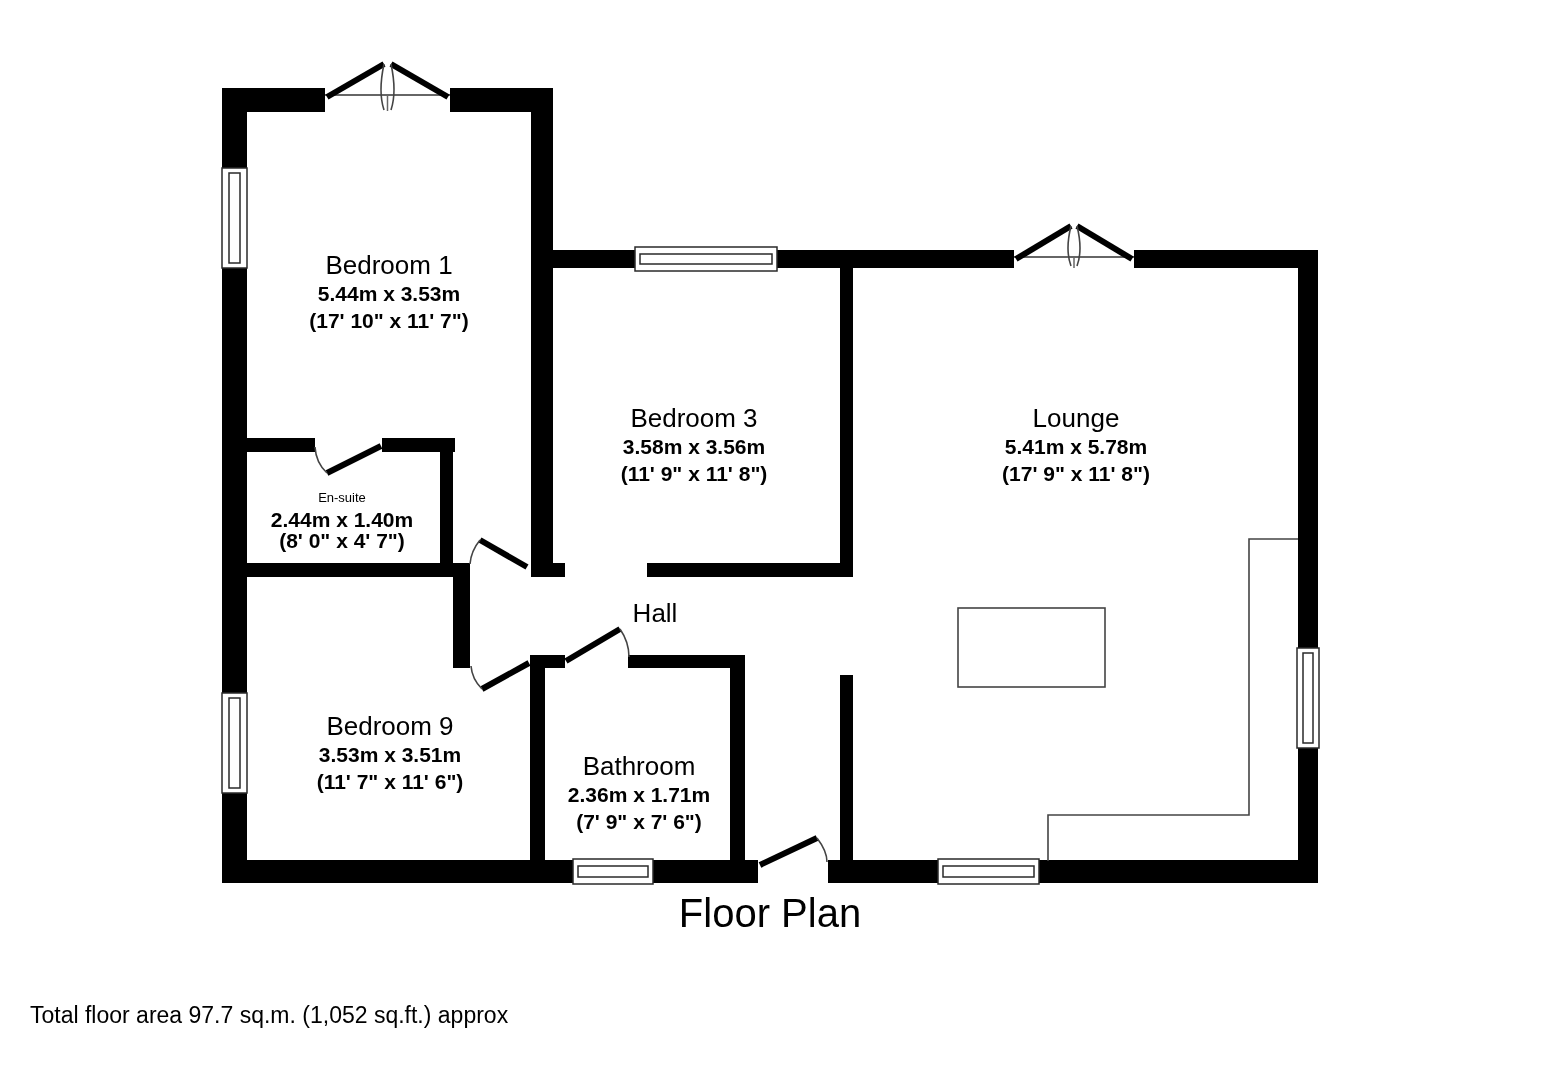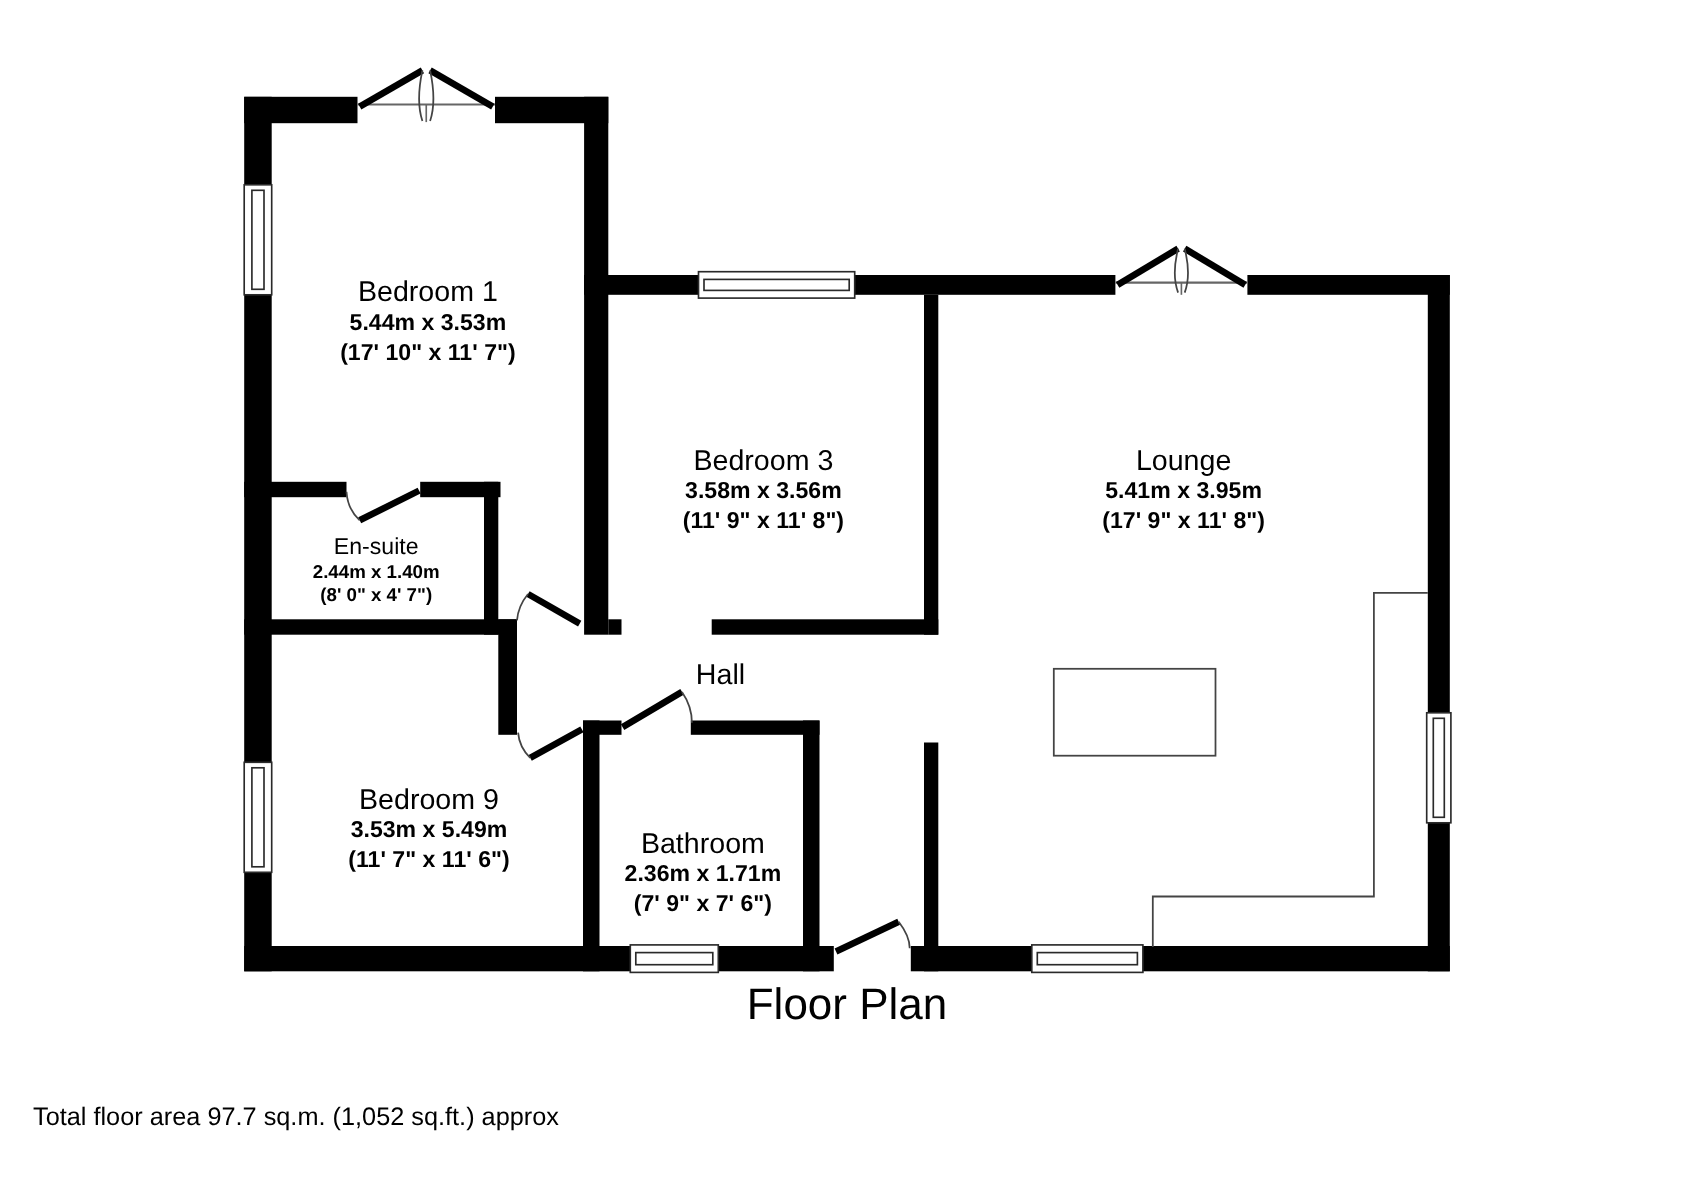--- a/index.html
+++ b/index.html
@@ -3,22 +3,22 @@
 <meta charset="utf-8">
 <style>
   html,body{margin:0;padding:0;background:#ffffff;}
   body{width:1542px;height:1080px;position:relative;overflow:hidden;
        font-family:"Liberation Sans", sans-serif;color:#000;}
   #canvas{position:absolute;left:0;top:0;width:1542px;height:1080px;}
   svg{position:absolute;left:0;top:0;}
   .room-label{position:absolute;transform:translateX(-50%);text-align:center;white-space:nowrap;}
   .room-name{font-size:26px;line-height:29px;}
   .room-dim{font-size:21px;line-height:27px;font-weight:bold;}
-  .room-label.small .room-name{font-size:21px;line-height:23px;}
-  .room-label.small .room-dim{font-size:17px;line-height:21px;}
+  .room-label.small .room-name{font-size:13px;line-height:23px;}
+  .room-label.small .room-dim{font-size:21px;line-height:21px;}
   .plan-title{position:absolute;left:770px;top:891px;transform:translateX(-50%);
               font-size:40px;font-weight:normal;white-space:nowrap;}
   .footer-area{position:absolute;left:30px;top:1002px;font-size:23px;white-space:nowrap;}
   .footer-disclaimer{position:absolute;left:30px;top:1041px;font-size:15.5px;white-space:nowrap;}
 </style>
 </head>
 <body>
 
 <div id="canvas">
 
@@ -134,31 +134,31 @@
   </div>
 
   <div class="room-label" style="left:694px;top:404px">
     <div class="room-name">Bedroom 3</div>
     <div class="room-dim">3.58m x 3.56m</div>
     <div class="room-dim">(11' 9" x 11' 8")</div>
   </div>
 
   <div class="room-label" style="left:1076px;top:404px">
     <div class="room-name">Lounge</div>
-    <div class="room-dim">5.41m x 3.95m</div>
+    <div class="room-dim">5.41m x 5.78m</div>
     <div class="room-dim">(17' 9" x 11' 8")</div>
   </div>
 
   <div class="room-label" style="left:655px;top:599px">
     <div class="room-name">Hall</div>
   </div>
 
   <div class="room-label" style="left:390px;top:712px">
     <div class="room-name">Bedroom 9</div>
-    <div class="room-dim">3.53m x 5.49m</div>
+    <div class="room-dim">3.53m x 3.51m</div>
     <div class="room-dim">(11' 7" x 11' 6")</div>
   </div>
 
   <div class="room-label" style="left:639px;top:752px">
     <div class="room-name">Bathroom</div>
     <div class="room-dim">2.36m x 1.71m</div>
     <div class="room-dim">(7' 9" x 7' 6")</div>
   </div>
 
 

